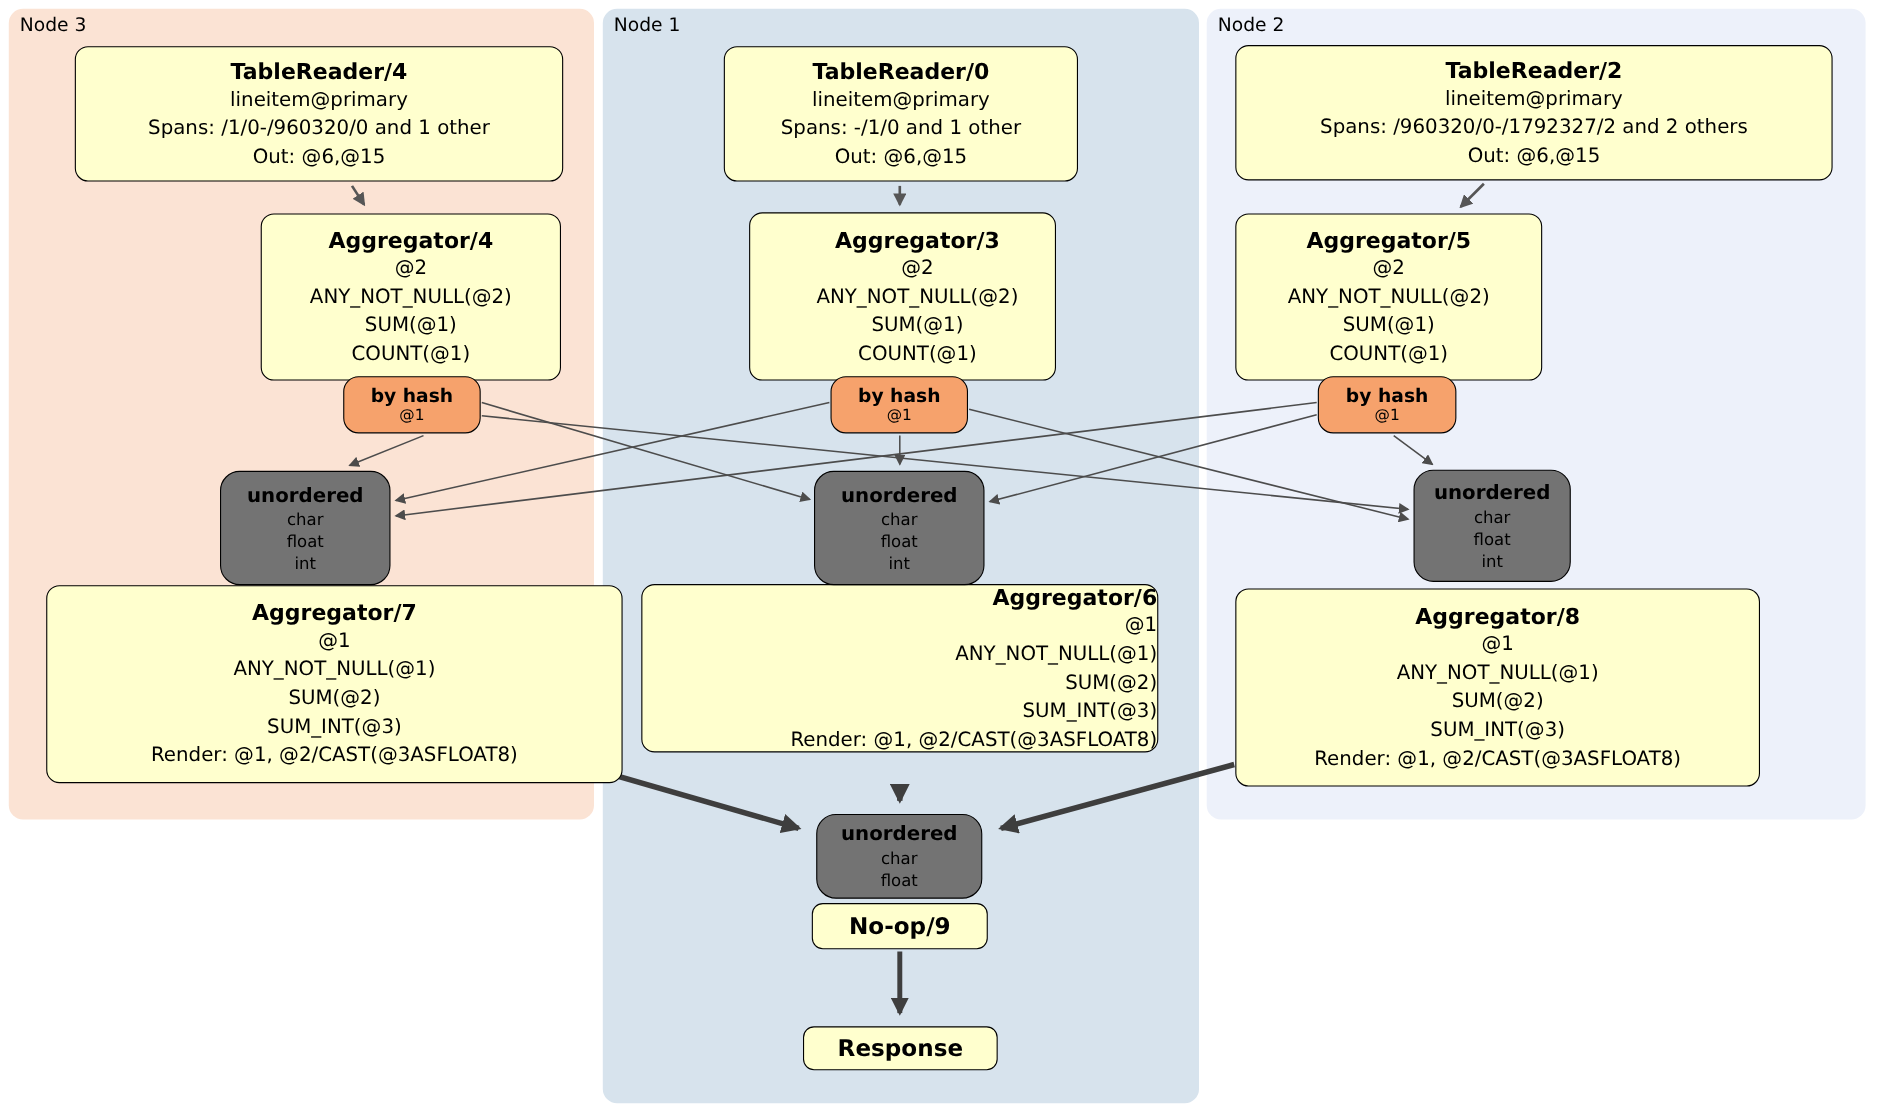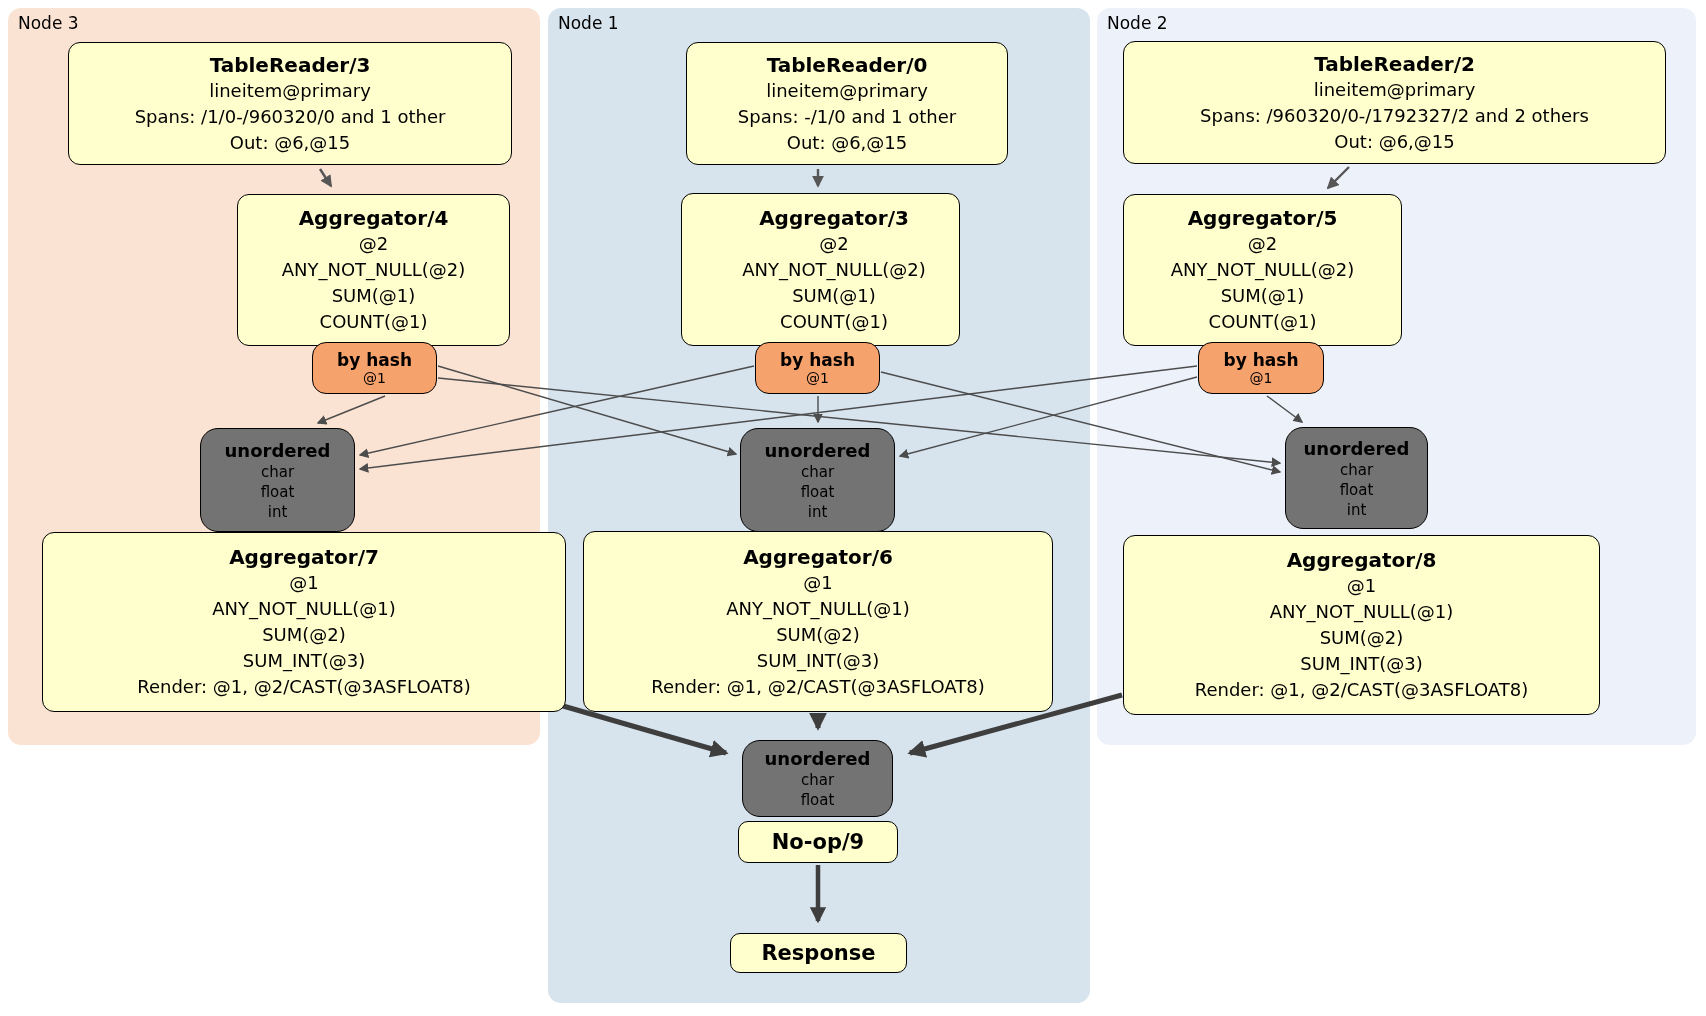--- a/index.html
+++ b/index.html
@@ -79,21 +79,21 @@
     <path d="M1197,377 L900,456" stroke="#4c4c4c" stroke-width="1.4" fill="none" marker-end="url(#ah-thin)"></path>
     <path d="M1267,396 L1302,422" stroke="#4c4c4c" stroke-width="1.4" fill="none" marker-end="url(#ah-thin)"></path>
 
     <path d="M518,693 L726,753" stroke="#3e3e3e" stroke-width="5" fill="none" marker-end="url(#ah-thick)"></path>
     <path d="M818,714 L818,728" stroke="#3e3e3e" stroke-width="5" fill="none" marker-end="url(#ah-thick)"></path>
     <path d="M1122,695 L910,753" stroke="#3e3e3e" stroke-width="5" fill="none" marker-end="url(#ah-thick)"></path>
     <path d="M818,865 L818,921" stroke="#3e3e3e" stroke-width="4.5" fill="none" marker-end="url(#ah-thick)"></path>
   </svg>
 
   <div class="box" style="left:68px;top:42px;width:444px;height:123px;">
-    <div class="t">TableReader/3</div>
+    <div class="t">TableReader/4</div>
     <div class="l">lineitem@primary</div>
     <div class="l">Spans: /1/0-/960320/0 and 1 other</div>
     <div class="l">Out: @6,@15</div>
   </div>
   <div class="box" style="left:237px;top:194px;width:273px;height:152px;">
     <div class="t">Aggregator/4</div>
     <div class="l">@2</div>
     <div class="l">ANY_NOT_NULL(@2)</div>
     <div class="l">SUM(@1)</div>
     <div class="l">COUNT(@1)</div>
@@ -110,21 +110,21 @@
   </div>
   <div class="box" style="left:42px;top:532px;width:524px;height:180px;">
     <div class="t">Aggregator/7</div>
     <div class="l">@1</div>
     <div class="l">ANY_NOT_NULL(@1)</div>
     <div class="l">SUM(@2)</div>
     <div class="l">SUM_INT(@3)</div>
     <div class="l">Render: @1, @2/CAST(@3ASFLOAT8)</div>
   </div>
 
-  <div class="box" style="left:686px;top:42px;width:322px;height:123px;">
+  <div class="box" style="left:658px;top:42px;width:322px;height:123px;">
     <div class="t">TableReader/0</div>
     <div class="l">lineitem@primary</div>
     <div class="l">Spans: -/1/0 and 1 other</div>
     <div class="l">Out: @6,@15</div>
   </div>
   <div class="box" style="left:681px;top:193px;width:279px;height:153px;padding-left:27px;">
     <div class="t">Aggregator/3</div>
     <div class="l">@2</div>
     <div class="l">ANY_NOT_NULL(@2)</div>
     <div class="l">SUM(@1)</div>
@@ -133,21 +133,21 @@
   <div class="box hash" style="left:755px;top:342px;width:125px;height:52px;">
     <div class="ht">by hash</div>
     <div class="hs">@1</div>
   </div>
   <div class="box sync" style="left:740px;top:428px;width:155px;height:104px;">
     <div class="st">unordered</div>
     <div class="si">char</div>
     <div class="si">float</div>
     <div class="si">int</div>
   </div>
-  <div class="box" style="left:583px;top:531px;width:470px;height:181px;">
+  <div class="box" style="left:583px;top:531px;width:470px;height:153px;align-items:flex-end;">
     <div class="t">Aggregator/6</div>
     <div class="l">@1</div>
     <div class="l">ANY_NOT_NULL(@1)</div>
     <div class="l">SUM(@2)</div>
     <div class="l">SUM_INT(@3)</div>
     <div class="l">Render: @1, @2/CAST(@3ASFLOAT8)</div>
   </div>
   <div class="box sync" style="left:742px;top:740px;width:151px;height:77px;">
     <div class="st">unordered</div>
     <div class="si">char</div>

